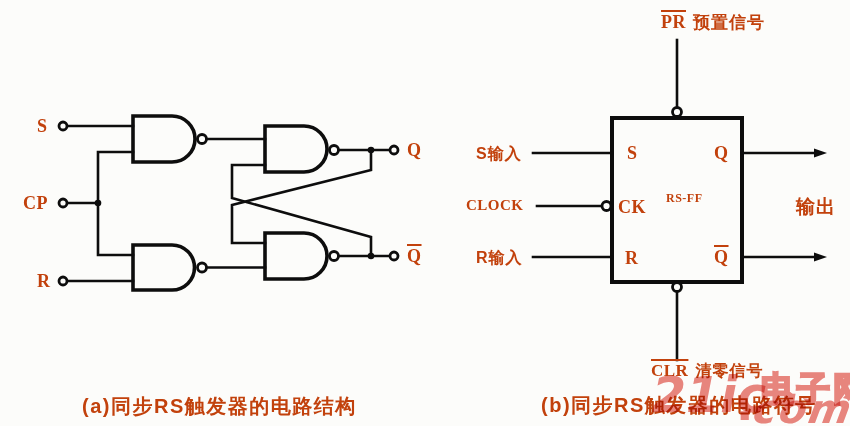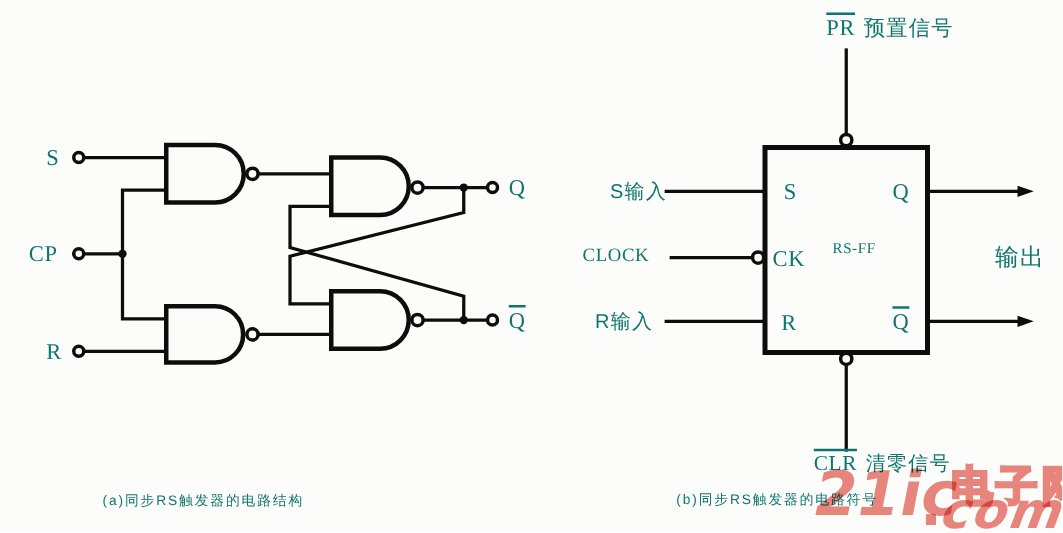--- a/index.html
+++ b/index.html
@@ -2,26 +2,26 @@
 <html><head>
 <meta charset="utf-8">
 <style>
   html,body{margin:0;padding:0;background:#fff;}
   .stage{
     position:relative;width:850px;height:426px;background:#fcfcfa;
     overflow:hidden;font-family:"Liberation Sans",sans-serif;
   }
   .stage svg{position:absolute;left:0;top:0;}
   .lbl{
-    position:absolute;color:#0f766e;font-weight:normal;white-space:nowrap;
+    position:absolute;color:#c2410c;font-weight:bold;white-space:nowrap;
     line-height:1;letter-spacing:.5px;
   }
   .serif{font-family:"Liberation Serif","DejaVu Serif",serif;font-size:18px;}
   .cjk{font-family:"Liberation Sans","DejaVu Sans",sans-serif;font-size:16px;letter-spacing:1px;}
-  .cap{font-size:11px;letter-spacing:1.5px;}
+  .cap{font-size:20px;letter-spacing:1.5px;}
   .ovl{text-decoration:overline;text-decoration-thickness:2px;}
   .siglbl{display:inline-flex;align-items:baseline;gap:7px;}
   
   .wm{position:absolute;color:#ea8780;mix-blend-mode:multiply;line-height:1;
       font-family:"DejaVu Sans",sans-serif;font-weight:800;white-space:nowrap;}
   .wm-brand{left:652px;top:371px;font-size:49px;font-style:italic;}
   .wm-dot{left:736px;top:381px;font-size:46px;}
   .wm-cn{left:761px;top:372px;font-size:33px;letter-spacing:3px;
          color:#fff;-webkit-text-stroke:2.5px #ea8780;}
   .wm-tld{left:754px;top:389px;font-size:40px;font-style:italic;
@@ -83,21 +83,21 @@
   <div class="lbl serif" style="left:23px;top:194px">CP</div>
   <div class="lbl serif" style="left:37px;top:272px">R</div>
   <div class="lbl serif" style="left:407px;top:141px">Q</div>
   <div class="lbl serif ovl" style="left:407px;top:247px">Q</div>
   <div class="lbl cjk cap" style="left:82px;top:396px">(a)同步RS触发器的电路结构</div>
 
   <div class="lbl siglbl" style="left:661px;top:13px">
     <span class="serif ovl">PR</span>
     <span class="cjk" style="font-size:17px">预置信号</span>
   </div>
-  <div class="lbl cjk" style="left:488px;top:146px">S输入</div>
+  <div class="lbl cjk" style="left:476px;top:146px">S输入</div>
   <div class="lbl serif" style="left:466px;top:198px;font-size:15px">CLOCK</div>
   <div class="lbl cjk" style="left:476px;top:250px">R输入</div>
 
   <div class="lbl serif" style="left:627px;top:144px">S</div>
   <div class="lbl serif" style="left:618px;top:198px">CK</div>
   <div class="lbl serif" style="left:666px;top:192px;font-size:12px">RS-FF</div>
   <div class="lbl serif" style="left:714px;top:144px">Q</div>
   <div class="lbl serif" style="left:625px;top:249px">R</div>
   <div class="lbl serif ovl" style="left:714px;top:248px">Q</div>
 

